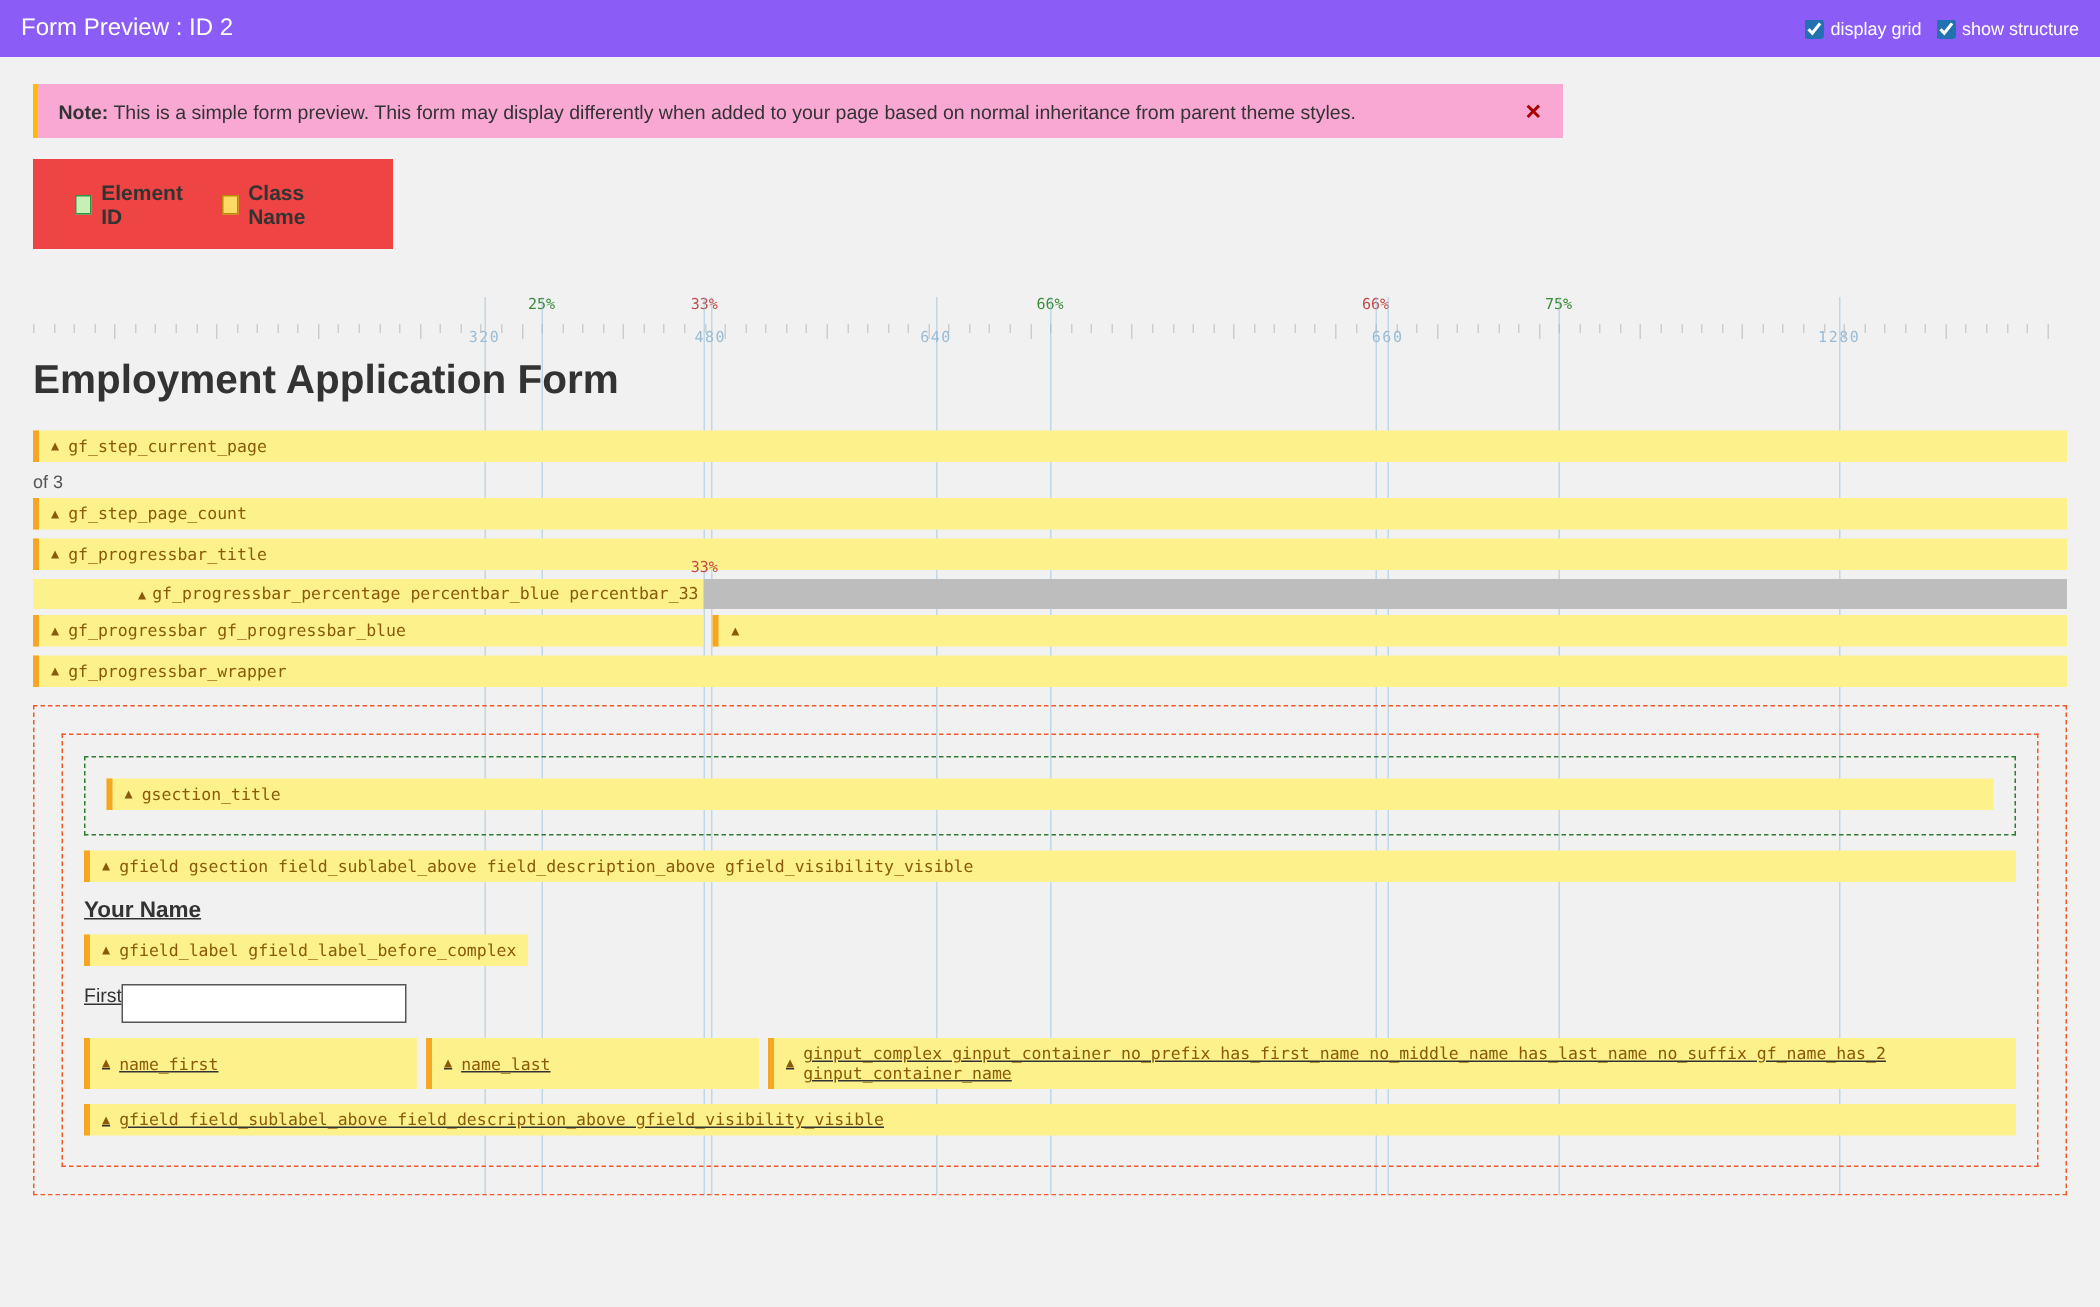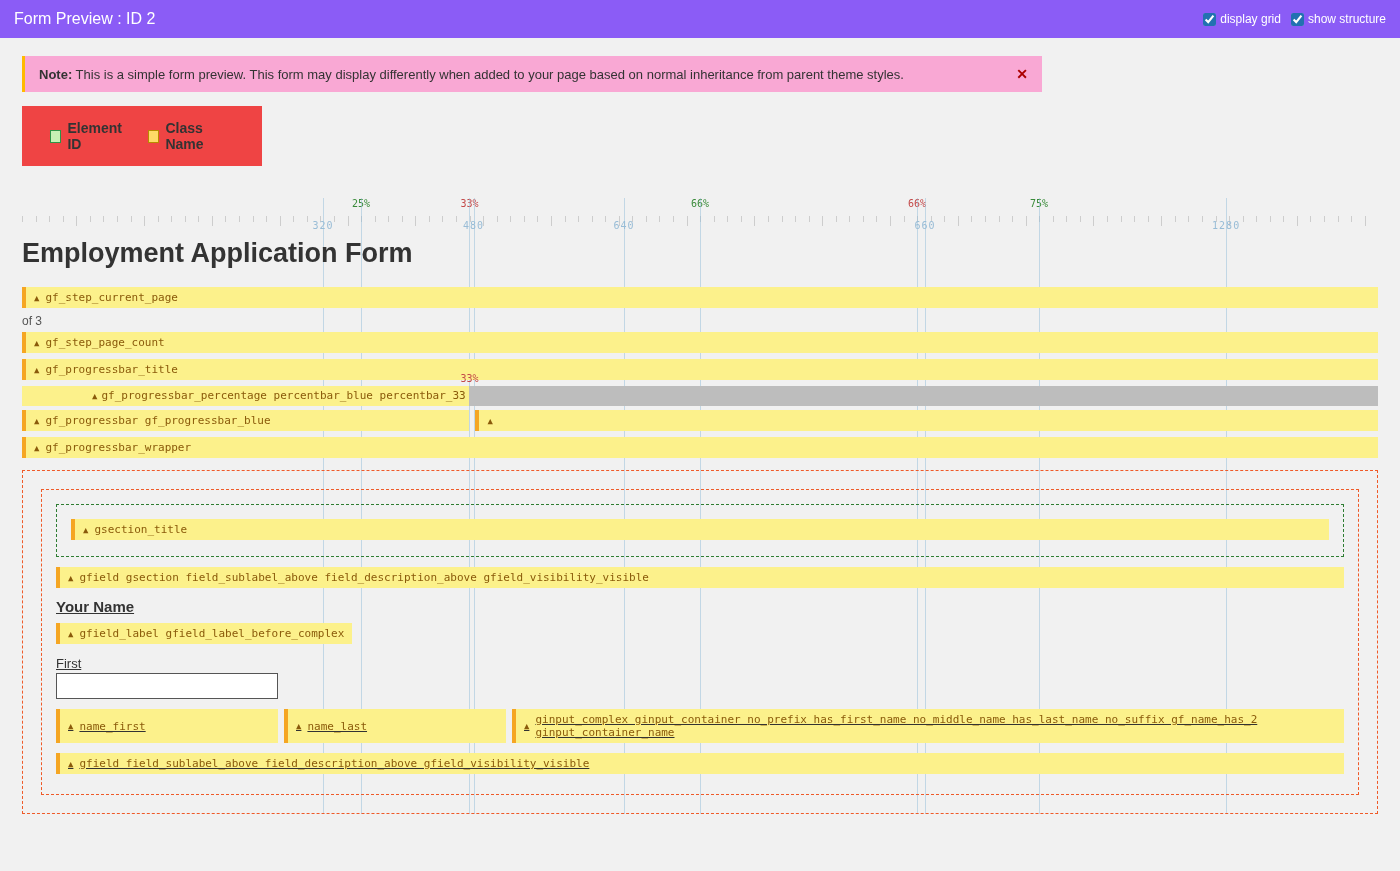--- a/index.html
+++ b/index.html
@@ -42,21 +42,21 @@
 .pct33 { position:absolute; top:-13px; font-size:10px; color:#c34848; font-family:monospace; transform:translateX(-50%); }
 .tag-row { display:flex; gap:6px; margin-bottom:6px; }
 .tag-row .class-tag { flex:1; margin-bottom:0; }
 .form-body { border: 1px dashed #ef5a28; padding: 18px; margin-top: 12px; }
 .form-body-inner { border: 1px dashed #ef5a28; padding: 14px; }
 .section-box { border: 1px dashed #2e7d32; padding: 14px 14px 10px 14px; }
 .section-title { font-size: 18px; font-weight: 700; margin-bottom: 8px; }
 .field-block { margin-top: 10px; text-decoration: underline; }
 .field-label { font-size: 15px; font-weight: 600; margin-bottom: 8px; }
 .name-row { display:flex; gap:22px; margin-top:6px; }
-.name-col { display:flex; flex-direction:column; width:222px; }
+.name-col { display:flex; width:222px; }
 .sublabel { font-size:13px; margin-bottom:2px; }
 .name-input { height:26px; border:1px solid #555; padding:0 6px; font-size:13px; }
 .name-tags-row { display:flex; gap:6px; margin-top:10px; }
 .name-tags-row .class-tag { margin-bottom:0; }
 .name-tags-row .nt-first, .name-tags-row .nt-last { width: 222px; flex: 0 0 222px; }
 .name-tags-row .nt-rest { flex:1; }
 </style>
 </head>
 <body>
 

